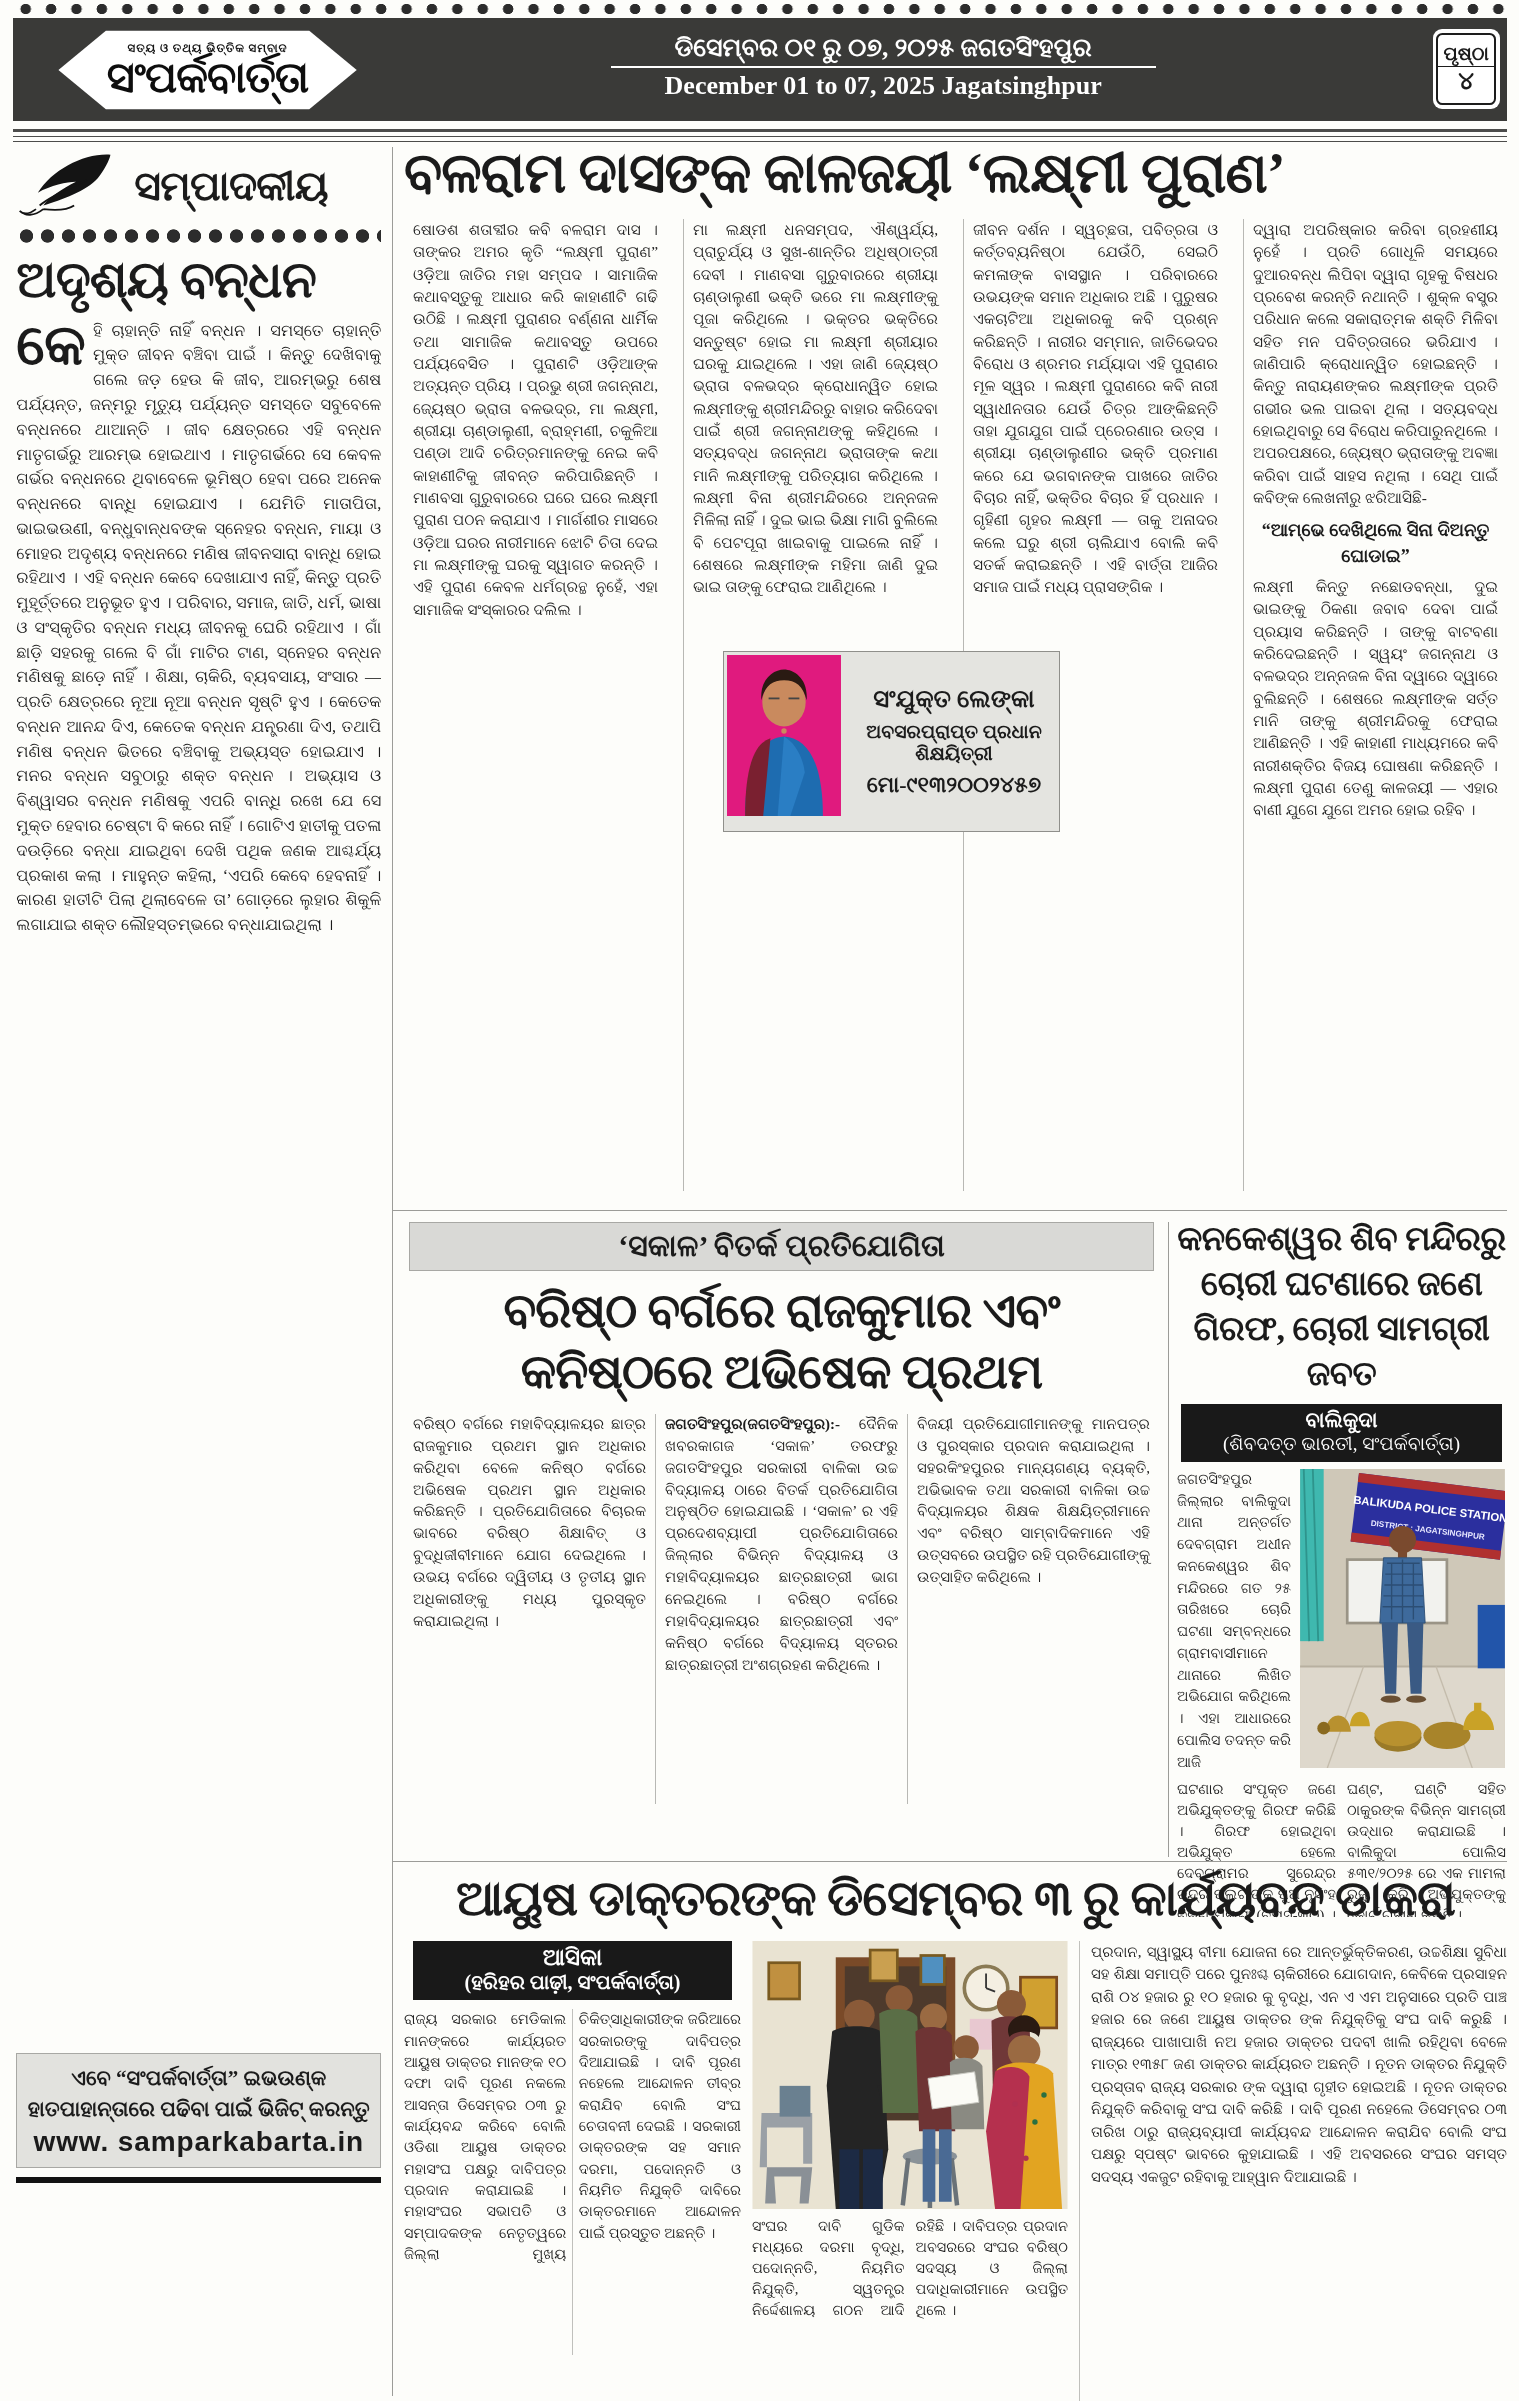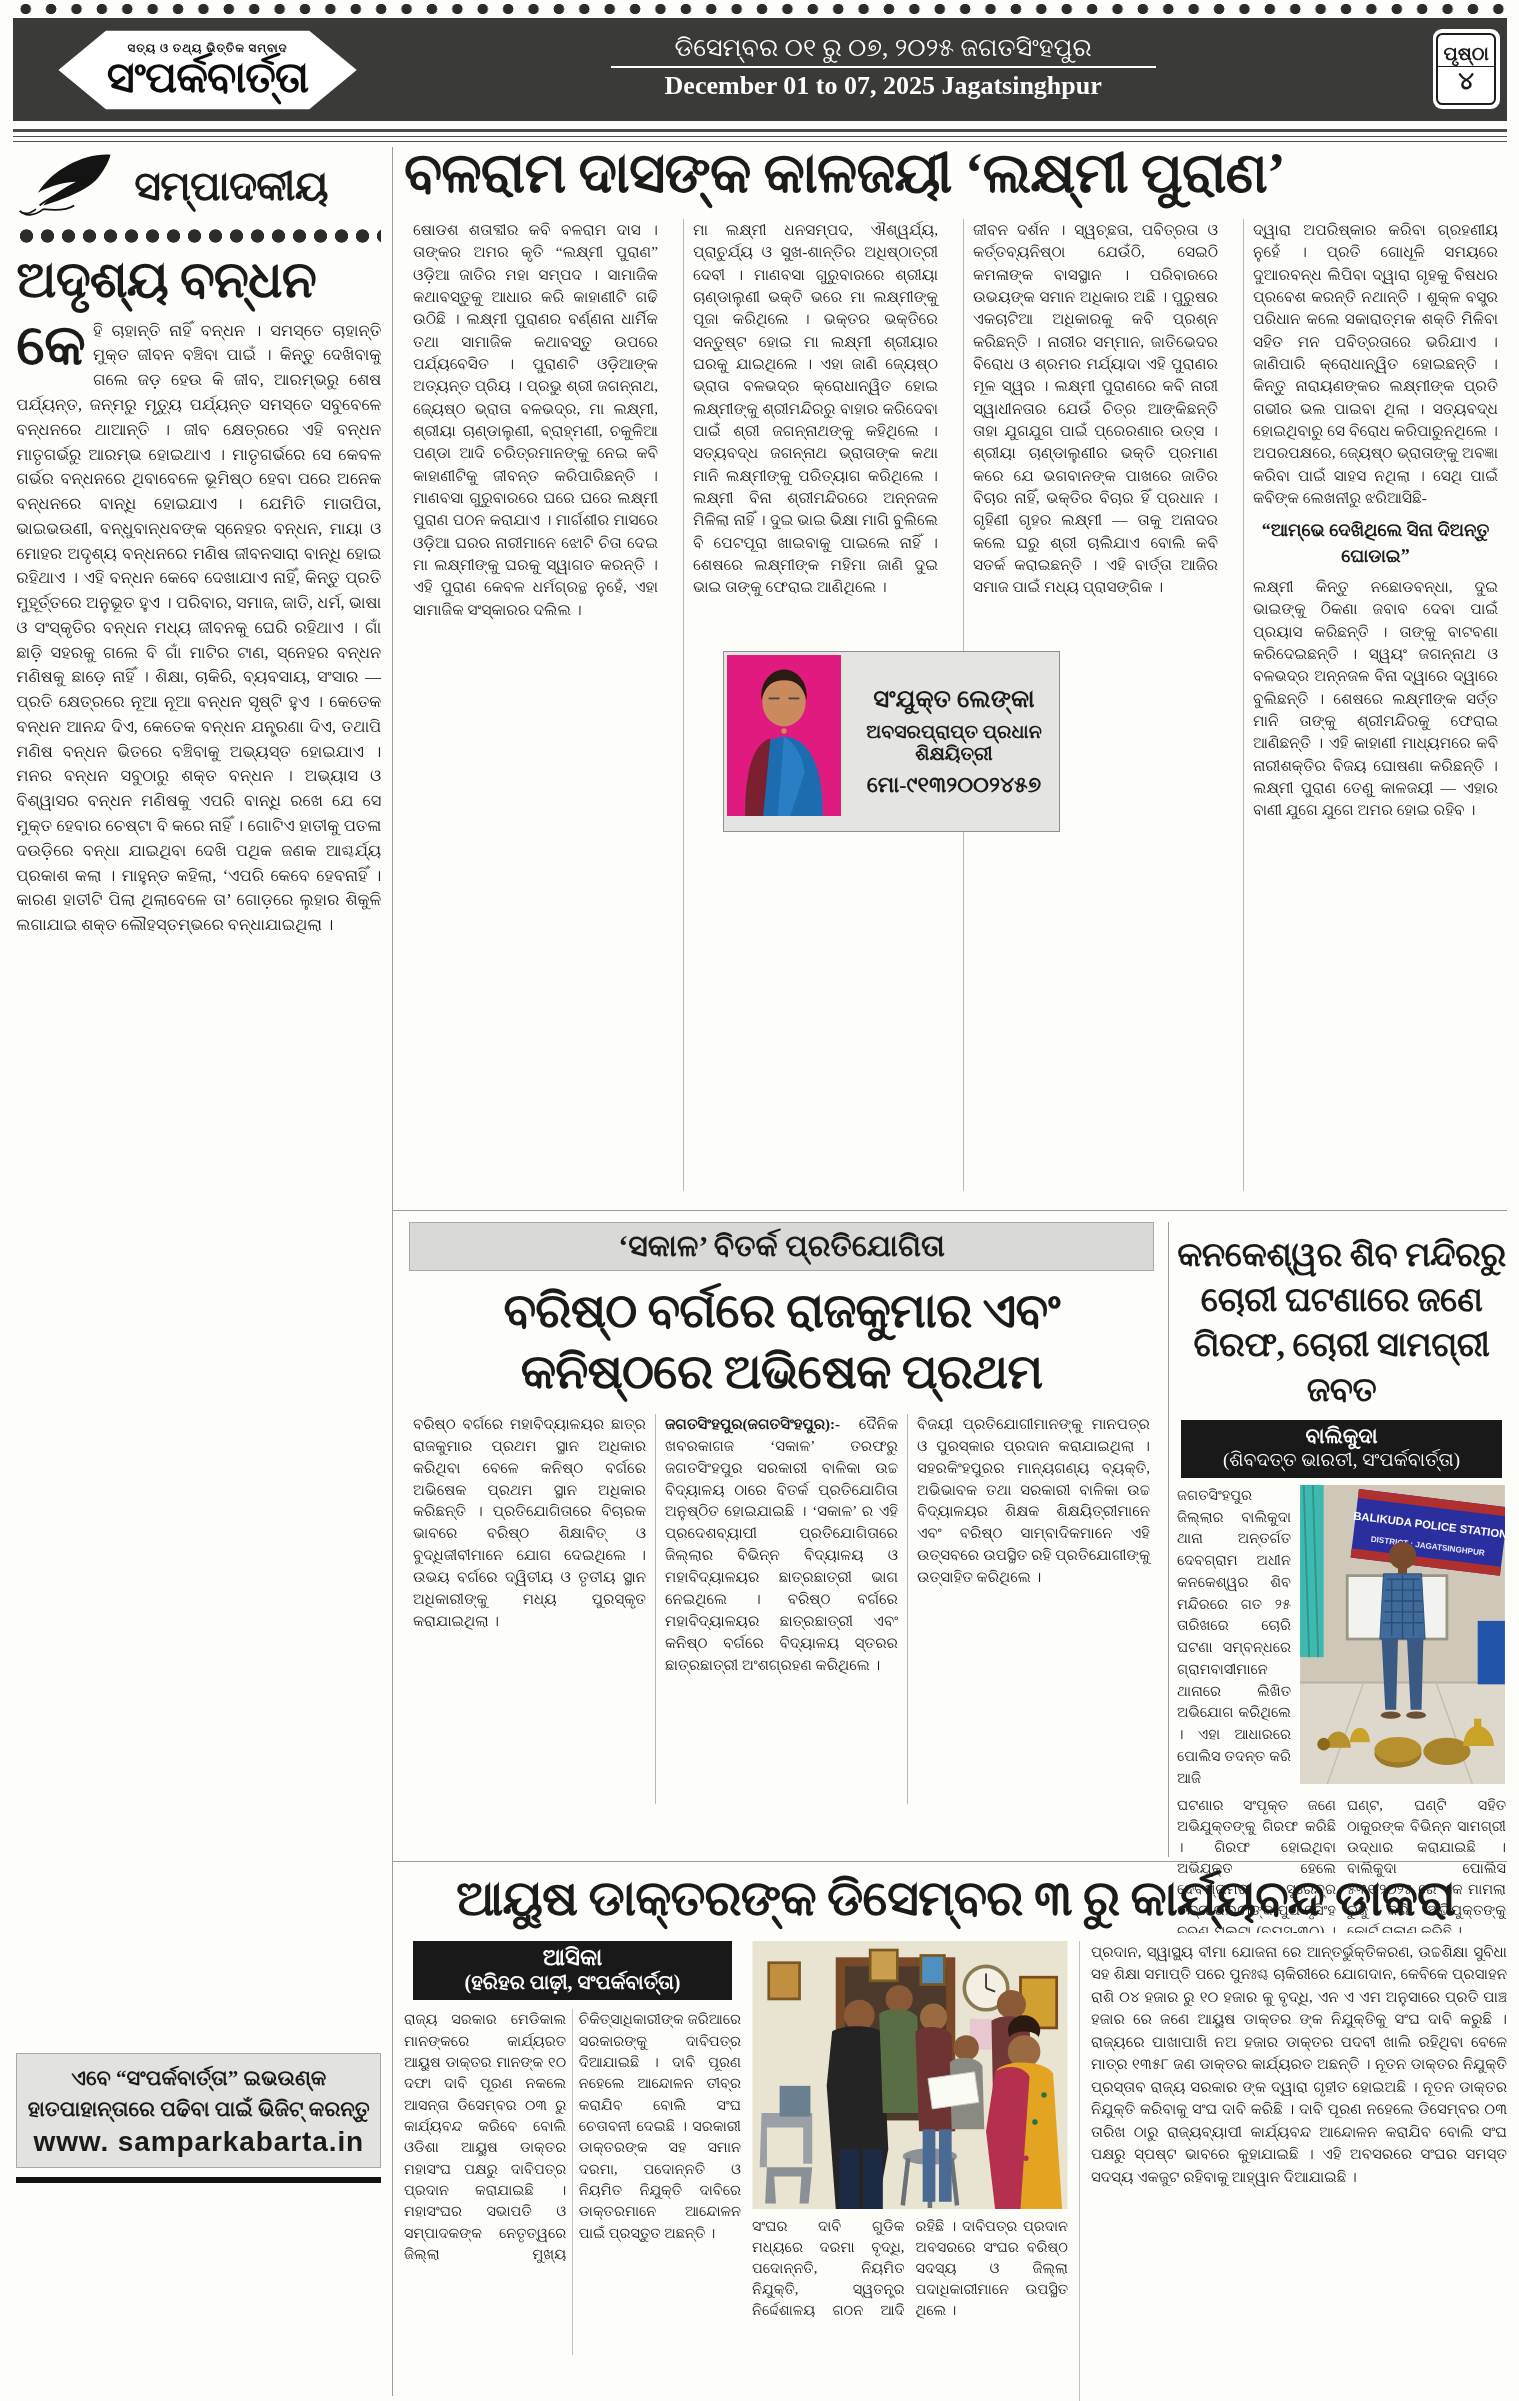--- a/index.html
+++ b/index.html
@@ -8,21 +8,21 @@
   .abs{position:absolute;}
   
   .dots-row{background-image:radial-gradient(circle,#2c2c2c 5px,transparent 5.6px);
             background-size:25.4px 14.5px;background-repeat:repeat-x;background-position:left center;}
   .mast{background:#3a3a38;}
   .logo-hex{background:#fff;clip-path:polygon(6% 50%,20% 2%,80% 2%,94% 50%,80% 98%,20% 98%);
             display:flex;flex-direction:column;align-items:center;justify-content:center;}
   .logo-tag{font-size:11.8px;font-weight:bold;letter-spacing:0.9px;color:#141414;}
   .logo-name{font-size:43px;font-weight:800;color:#0d0d0d;line-height:1;letter-spacing:-0.9px;text-align:center;}
   .mast-dates{text-align:center;color:#fff;}
-  .mast-odia{font-size:25.4px;font-weight:normal;line-height:1.3;}
+  .mast-odia{font-size:25.4px;font-weight:bold;line-height:1.3;}
   .mast-sep{border:none;border-top:2.3px solid #fff;margin:2.7px 36px;}
   .mast-eng{font-size:26px;font-weight:bold;font-family:"Liberation Serif",serif;}
   .page-box{background:#fff;border-radius:9px;padding:3.6px;}
   .page-box-inner{border:2.3px solid #1d1d1d;border-radius:6.3px;height:100%;box-sizing:border-box;
                   display:flex;flex-direction:column;align-items:center;justify-content:center;}
   .page-box-label{font-size:19px;font-weight:bold;border-bottom:1.8px solid #1d1d1d;padding:0 5.4px 0.9px;}
   .page-box-num{font-size:24.5px;font-weight:bold;padding-top:0.9px;}
   .rule{border:none;border-top:3.6px solid #4c4c4a;margin:0;}
   .rule.thin{border-top-width:1.4px;}
   
@@ -57,21 +57,21 @@
   .author-phone{font-size:22px;font-weight:800;}
   
   .kicker{background:#d9d9d6;border:1.4px solid #a8a8a4;text-align:center;font-size:30px;font-weight:800;
           padding:6px 0;margin:0 5.4px;}
   .debate-headline{text-align:center;font-size:48px;font-weight:800;line-height:1.28;margin-top:9px;letter-spacing:-0.9px;}
   .debate-cols{display:flex;margin-top:11px;height:390px;}
   .debate-col{flex:1;padding:0 9px;font-size:15px;line-height:1.46;}
   .debate-col + .debate-col{border-left:1.4px solid #b8b8b4;}
   .dateline-inline{font-weight:800;}
   
-  .theft-headline{text-align:center;font-size:34px;font-weight:800;line-height:1.32;letter-spacing:-0.5px;margin-top:16px;}
+  .theft-headline{text-align:center;font-size:34px;font-weight:800;line-height:1.32;letter-spacing:-0.5px;}
   .theft-row{display:flex;gap:9px;margin-top:7.3px;}
   .theft-intro{width:114px;font-size:14.5px;line-height:1.5;}
   .theft-bottom{display:flex;gap:11px;margin-top:5.4px;height:138px;}
   .theft-bottom > div{flex:1;font-size:14.5px;line-height:1.45;}
   
   .ayush-headline{text-align:center;font-size:49px;font-weight:800;letter-spacing:-0.9px;}
   .ayush-row{display:flex;gap:11px;margin-top:12.7px;}
   .ayush-left{width:337px;}
   .ayush-left-text{margin-top:9px;column-count:2;column-gap:12.7px;column-rule:0.9px solid #c0c0bc;
                    font-size:14.5px;line-height:1.47;height:346px;}

